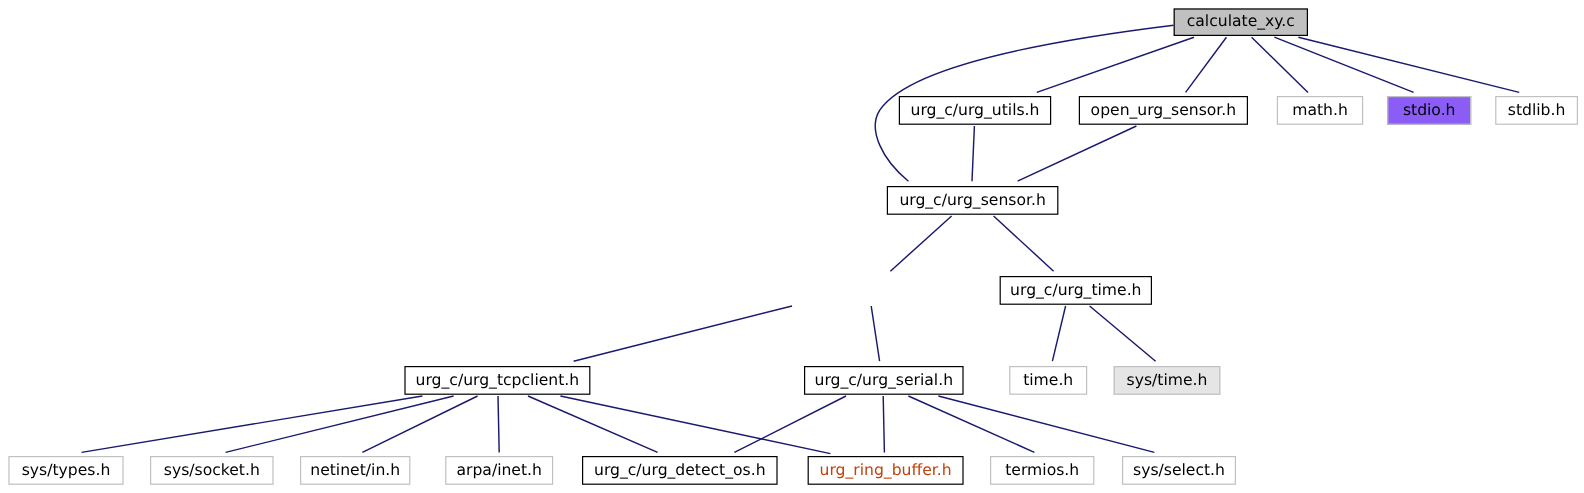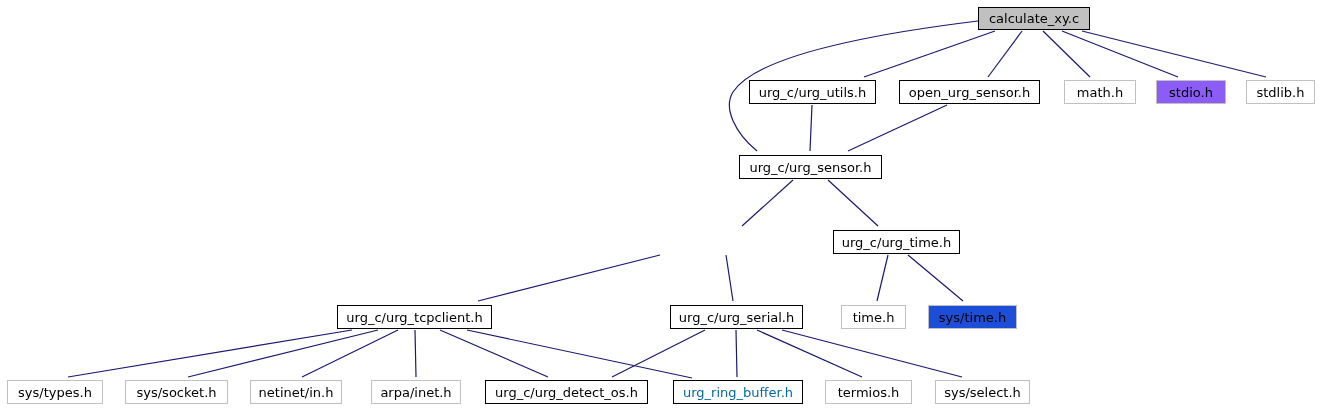--- a/index.html
+++ b/index.html
@@ -106,39 +106,39 @@
     </div>
     <div class="node documented" style="left: 670px; top: 305px; width: 133px; height: 24px; background: rgb(255, 255, 255); border: 1px solid rgb(0, 0, 0); color: rgb(0, 0, 0);">
       <span>urg_c/urg_serial.h</span>
     </div>
     <div class="node documented" style="left: 337px; top: 305px; width: 155px; height: 24px; background: rgb(255, 255, 255); border: 1px solid rgb(0, 0, 0); color: rgb(0, 0, 0);">
       <span>urg_c/urg_tcpclient.h</span>
     </div>
     <div class="node external" style="left: 841px; top: 305px; width: 65px; height: 24px; background: rgb(255, 255, 255); border: 1px solid rgb(192, 192, 192); color: rgb(0, 0, 0);">
       <span>time.h</span>
     </div>
-    <div class="node external" style="left: 928px; top: 305px; width: 89px; height: 24px; background: #1d4ed8; border: 1px solid rgb(192, 192, 192); color: rgb(0, 0, 0);">
+    <div class="node external" style="left: 928px; top: 305px; width: 89px; height: 24px; background: #e5e5e5; border: 1px solid rgb(192, 192, 192); color: rgb(0, 0, 0);">
       <span>sys/time.h</span>
     </div>
     <div class="node external" style="left: 125px; top: 380px; width: 103px; height: 24px; background: rgb(255, 255, 255); border: 1px solid rgb(192, 192, 192); color: rgb(0, 0, 0);">
       <span>sys/socket.h</span>
     </div>
     <div class="node external" style="left: 7px; top: 380px; width: 96px; height: 24px; background: rgb(255, 255, 255); border: 1px solid rgb(192, 192, 192); color: rgb(0, 0, 0);">
       <span>sys/types.h</span>
     </div>
     <div class="node external" style="left: 250px; top: 380px; width: 92px; height: 24px; background: rgb(255, 255, 255); border: 1px solid rgb(192, 192, 192); color: rgb(0, 0, 0);">
       <span>netinet/in.h</span>
     </div>
     <div class="node external" style="left: 371px; top: 380px; width: 90px; height: 24px; background: rgb(255, 255, 255); border: 1px solid rgb(192, 192, 192); color: rgb(0, 0, 0);">
       <span>arpa/inet.h</span>
     </div>
     <div class="node documented" style="left: 485px; top: 380px; width: 163px; height: 24px; background: rgb(255, 255, 255); border: 1px solid rgb(0, 0, 0); color: rgb(0, 0, 0);">
       <span>urg_c/urg_detect_os.h</span>
     </div>
-    <div class="node documented" style="left: 673px; top: 380px; width: 130px; height: 24px; background: rgb(255, 255, 255); border: 1px solid rgb(0, 0, 0); color: #0369a1;">
+    <div class="node documented" style="left: 673px; top: 380px; width: 130px; height: 24px; background: rgb(255, 255, 255); border: 1px solid rgb(0, 0, 0); color: #c2410c;">
       <span>urg_ring_buffer.h</span>
     </div>
     <div class="node external" style="left: 825px; top: 380px; width: 87px; height: 24px; background: rgb(255, 255, 255); border: 1px solid rgb(192, 192, 192); color: rgb(0, 0, 0); text-align: center;">
       <span>termios.h</span>
     </div>
     <div class="node external" style="left: 935px; top: 380px; width: 95px; height: 24px; background: rgb(255, 255, 255); border: 1px solid rgb(192, 192, 192); color: rgb(0, 0, 0);">
       <span>sys/select.h</span>
     </div>
   </div>
 

